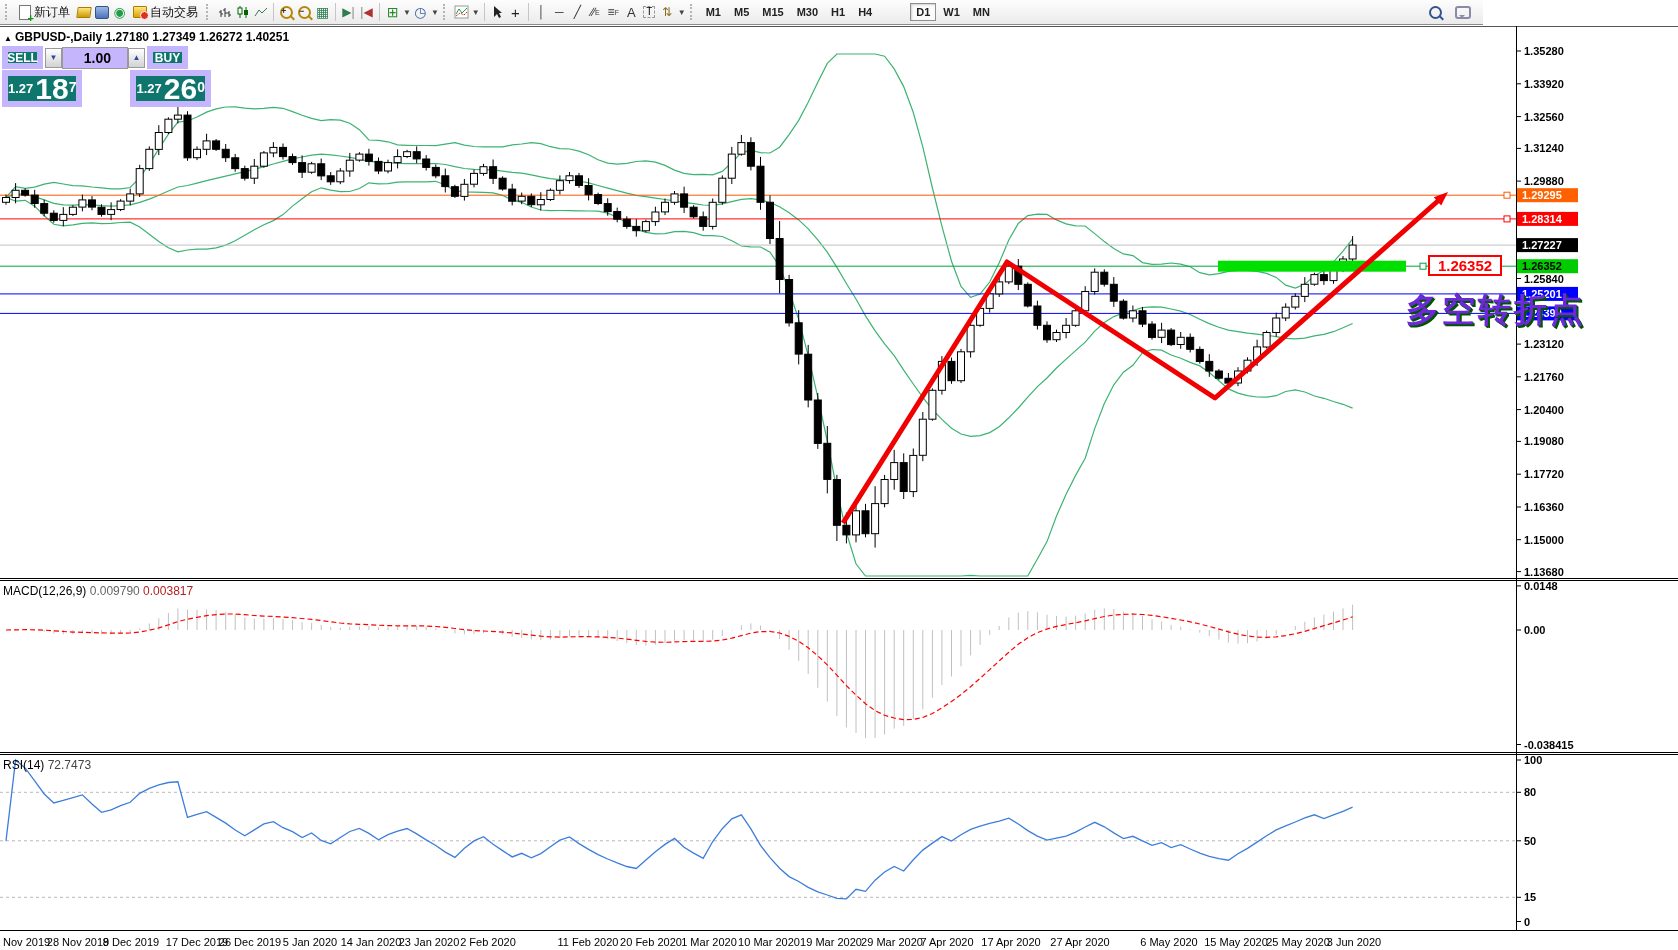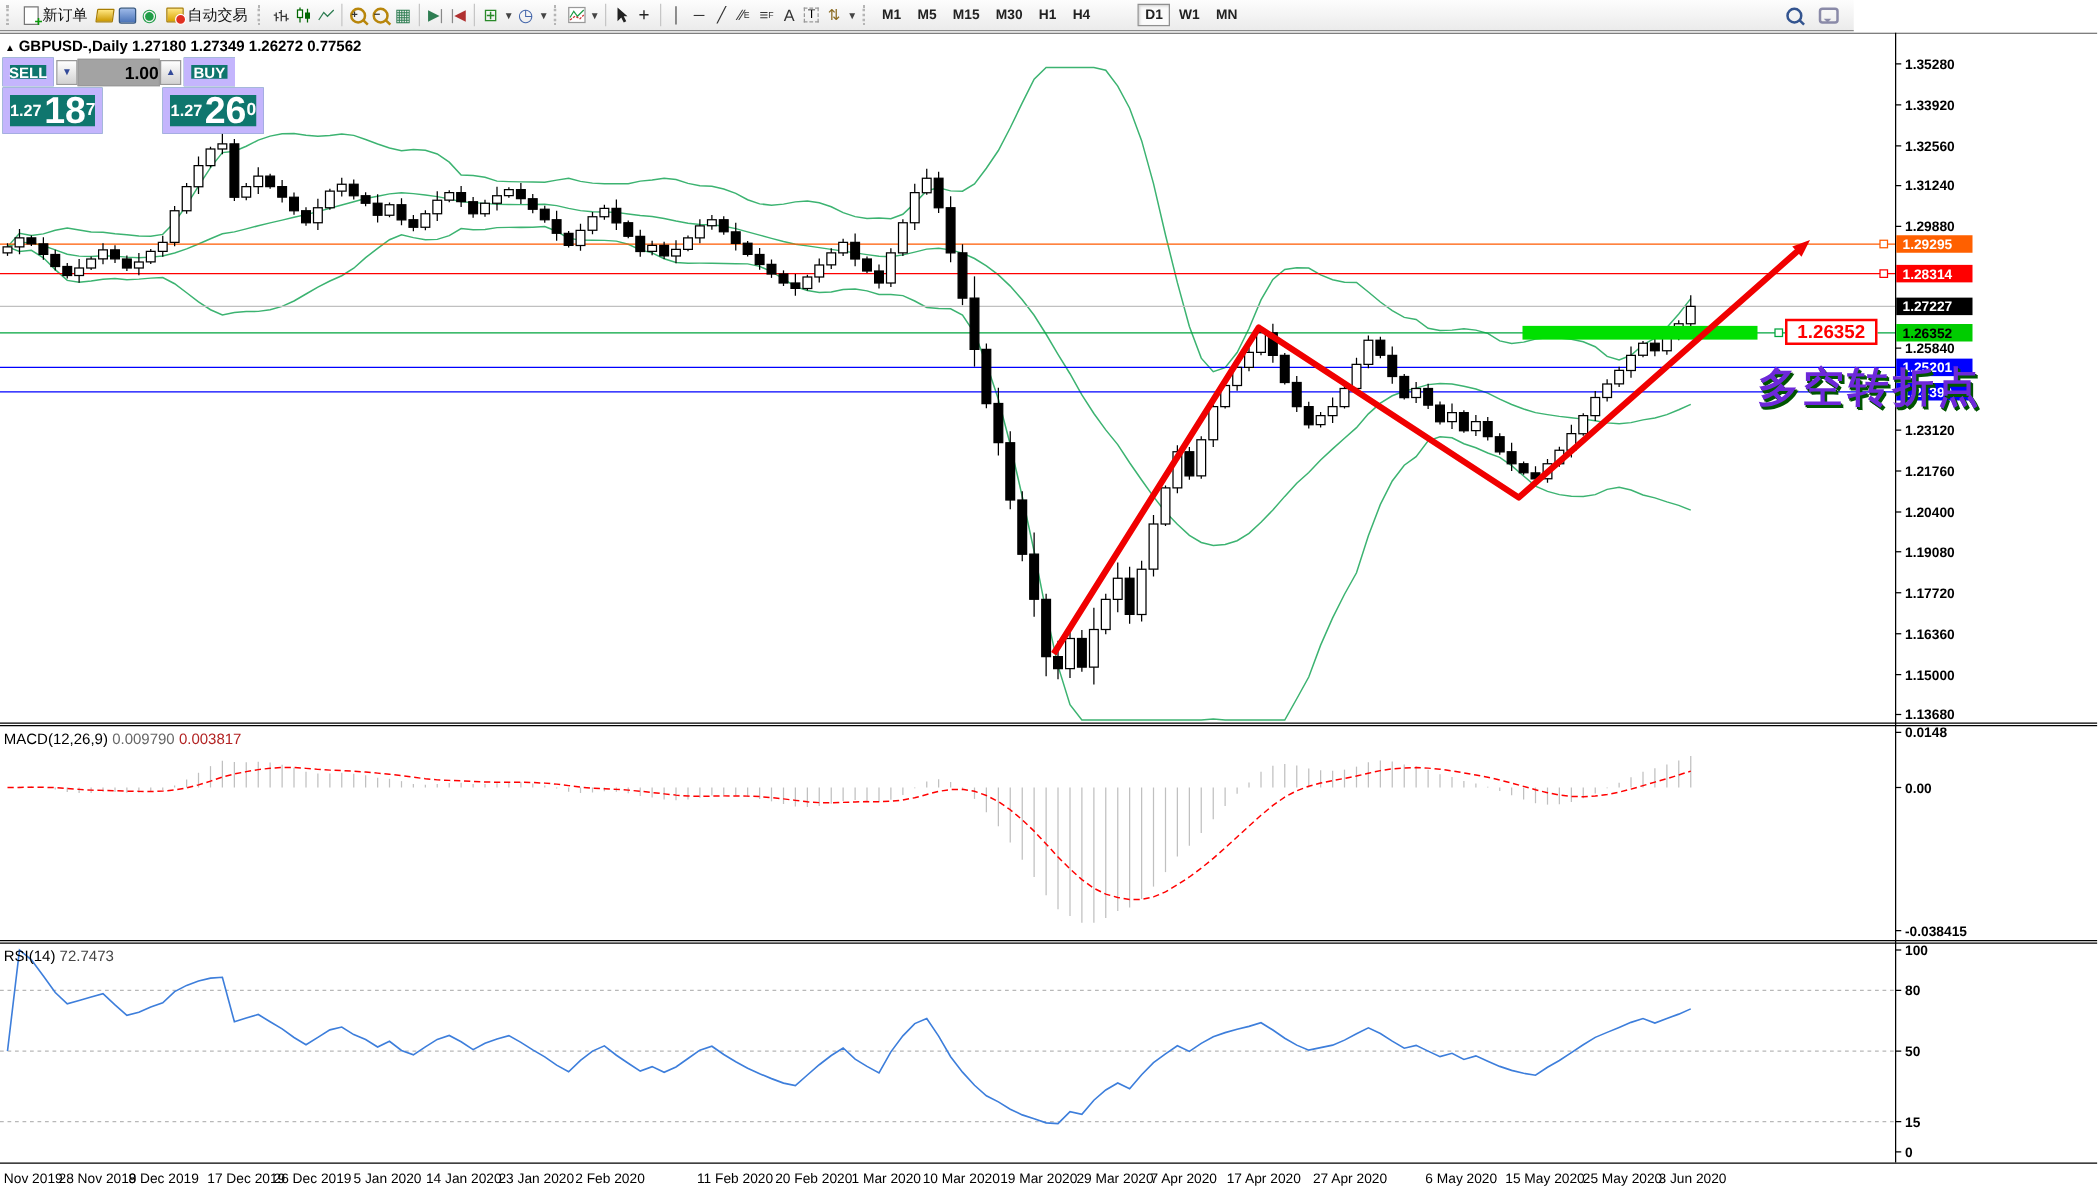--- a/index.html
+++ b/index.html
@@ -34,22 +34,22 @@
   #chart-title{position:absolute;left:4px;top:30px;font-size:12px;font-weight:bold;color:#000;z-index:5;}
   #chart-title .mk{font-size:8px;margin-right:3px;color:#000;}
   
   #tpanel{position:absolute;left:2px;top:46px;z-index:6;width:200px;}
   .trow{display:flex;gap:2px;}
   .bluebox{background:#0f766e;border:6px solid #c4b5fd;box-sizing:border-box;color:#fff;}
   .sellbtn,.buybtn{width:41px;height:23px;display:flex;align-items:center;justify-content:center;font-size:12px;font-weight:bold;}
   .volwrap{display:flex;align-items:center;gap:0;}
   .vbtn{width:17px;height:20px;background:linear-gradient(#ffffff,#d2d2d2);border:1px solid #999;box-sizing:border-box;
         display:flex;align-items:center;justify-content:center;font-size:8px;color:#334a99;}
-  .vfield{width:66px;height:22px;background:#a3a3a3;border:1px solid #999;box-sizing:border-box;font-size:14px;font-weight:bold;
-          display:flex;align-items:center;justify-content:flex-end;padding-right:0;color:#000;}
+  .vfield{width:66px;height:22px;background:#c4b5fd;border:1px solid #999;box-sizing:border-box;font-size:14px;font-weight:bold;
+          display:flex;align-items:center;justify-content:flex-end;padding-right:16px;color:#000;}
   .prow{margin-top:1px;gap:48px;}
   .pricebox{height:37px;display:flex;align-items:center;justify-content:center;}
   .pricebox .sm{font-size:13px;font-weight:bold;align-self:flex-end;margin-bottom:5px;}
   .pricebox .bg{font-size:30px;font-weight:bold;margin-left:2px;}
   .pricebox .sp{font-size:14px;font-weight:bold;align-self:flex-start;margin-top:3px;}
   .pbl{width:103px;} .pbr{width:94px;}
   
   #callout{position:absolute;left:1428px;top:255px;width:70px;height:17px;border:2px solid #ff0000;background:#fff;
            color:#ff0000;font-size:15px;font-weight:bold;display:flex;align-items:center;justify-content:center;z-index:4;}
   #cjk{position:absolute;left:1406px;top:288px;font-size:33px;font-weight:bold;letter-spacing:3px;color:#6d28d9;
@@ -712,21 +712,21 @@
         <text x="1169" y="920">6 May 2020</text>
         <text x="1236" y="920">15 May 2020</text>
         <text x="1298" y="920">25 May 2020</text>
         <text x="1354" y="920">3 Jun 2020</text>
       </g>
       <text x="3" y="569" font-family="Liberation Sans,sans-serif" font-size="12" fill="#000">MACD(12,26,9) <tspan fill="#666">0.009790</tspan> <tspan fill="#b22222">0.003817</tspan></text>
       <text x="3" y="743" font-family="Liberation Sans,sans-serif" font-size="12" fill="#000">RSI(14) <tspan fill="#444">72.7473</tspan></text>
     </svg></div>
 
 <div id="chart-title">
-  <span class="mk">▲</span><span>GBPUSD-,Daily  1.27180 1.27349 1.26272 0.77562</span>
+  <span class="mk">▲</span><span>GBPUSD-,Daily  1.27180 1.27349 1.26272 1.40251</span>
 </div>
 
 <div id="tpanel">
   <div class="trow">
     <div class="sellbtn bluebox">SELL</div>
     <div class="volwrap">
       <div class="vbtn">▼</div>
       <div class="vfield">1.00</div>
       <div class="vbtn">▲</div>
     </div>

